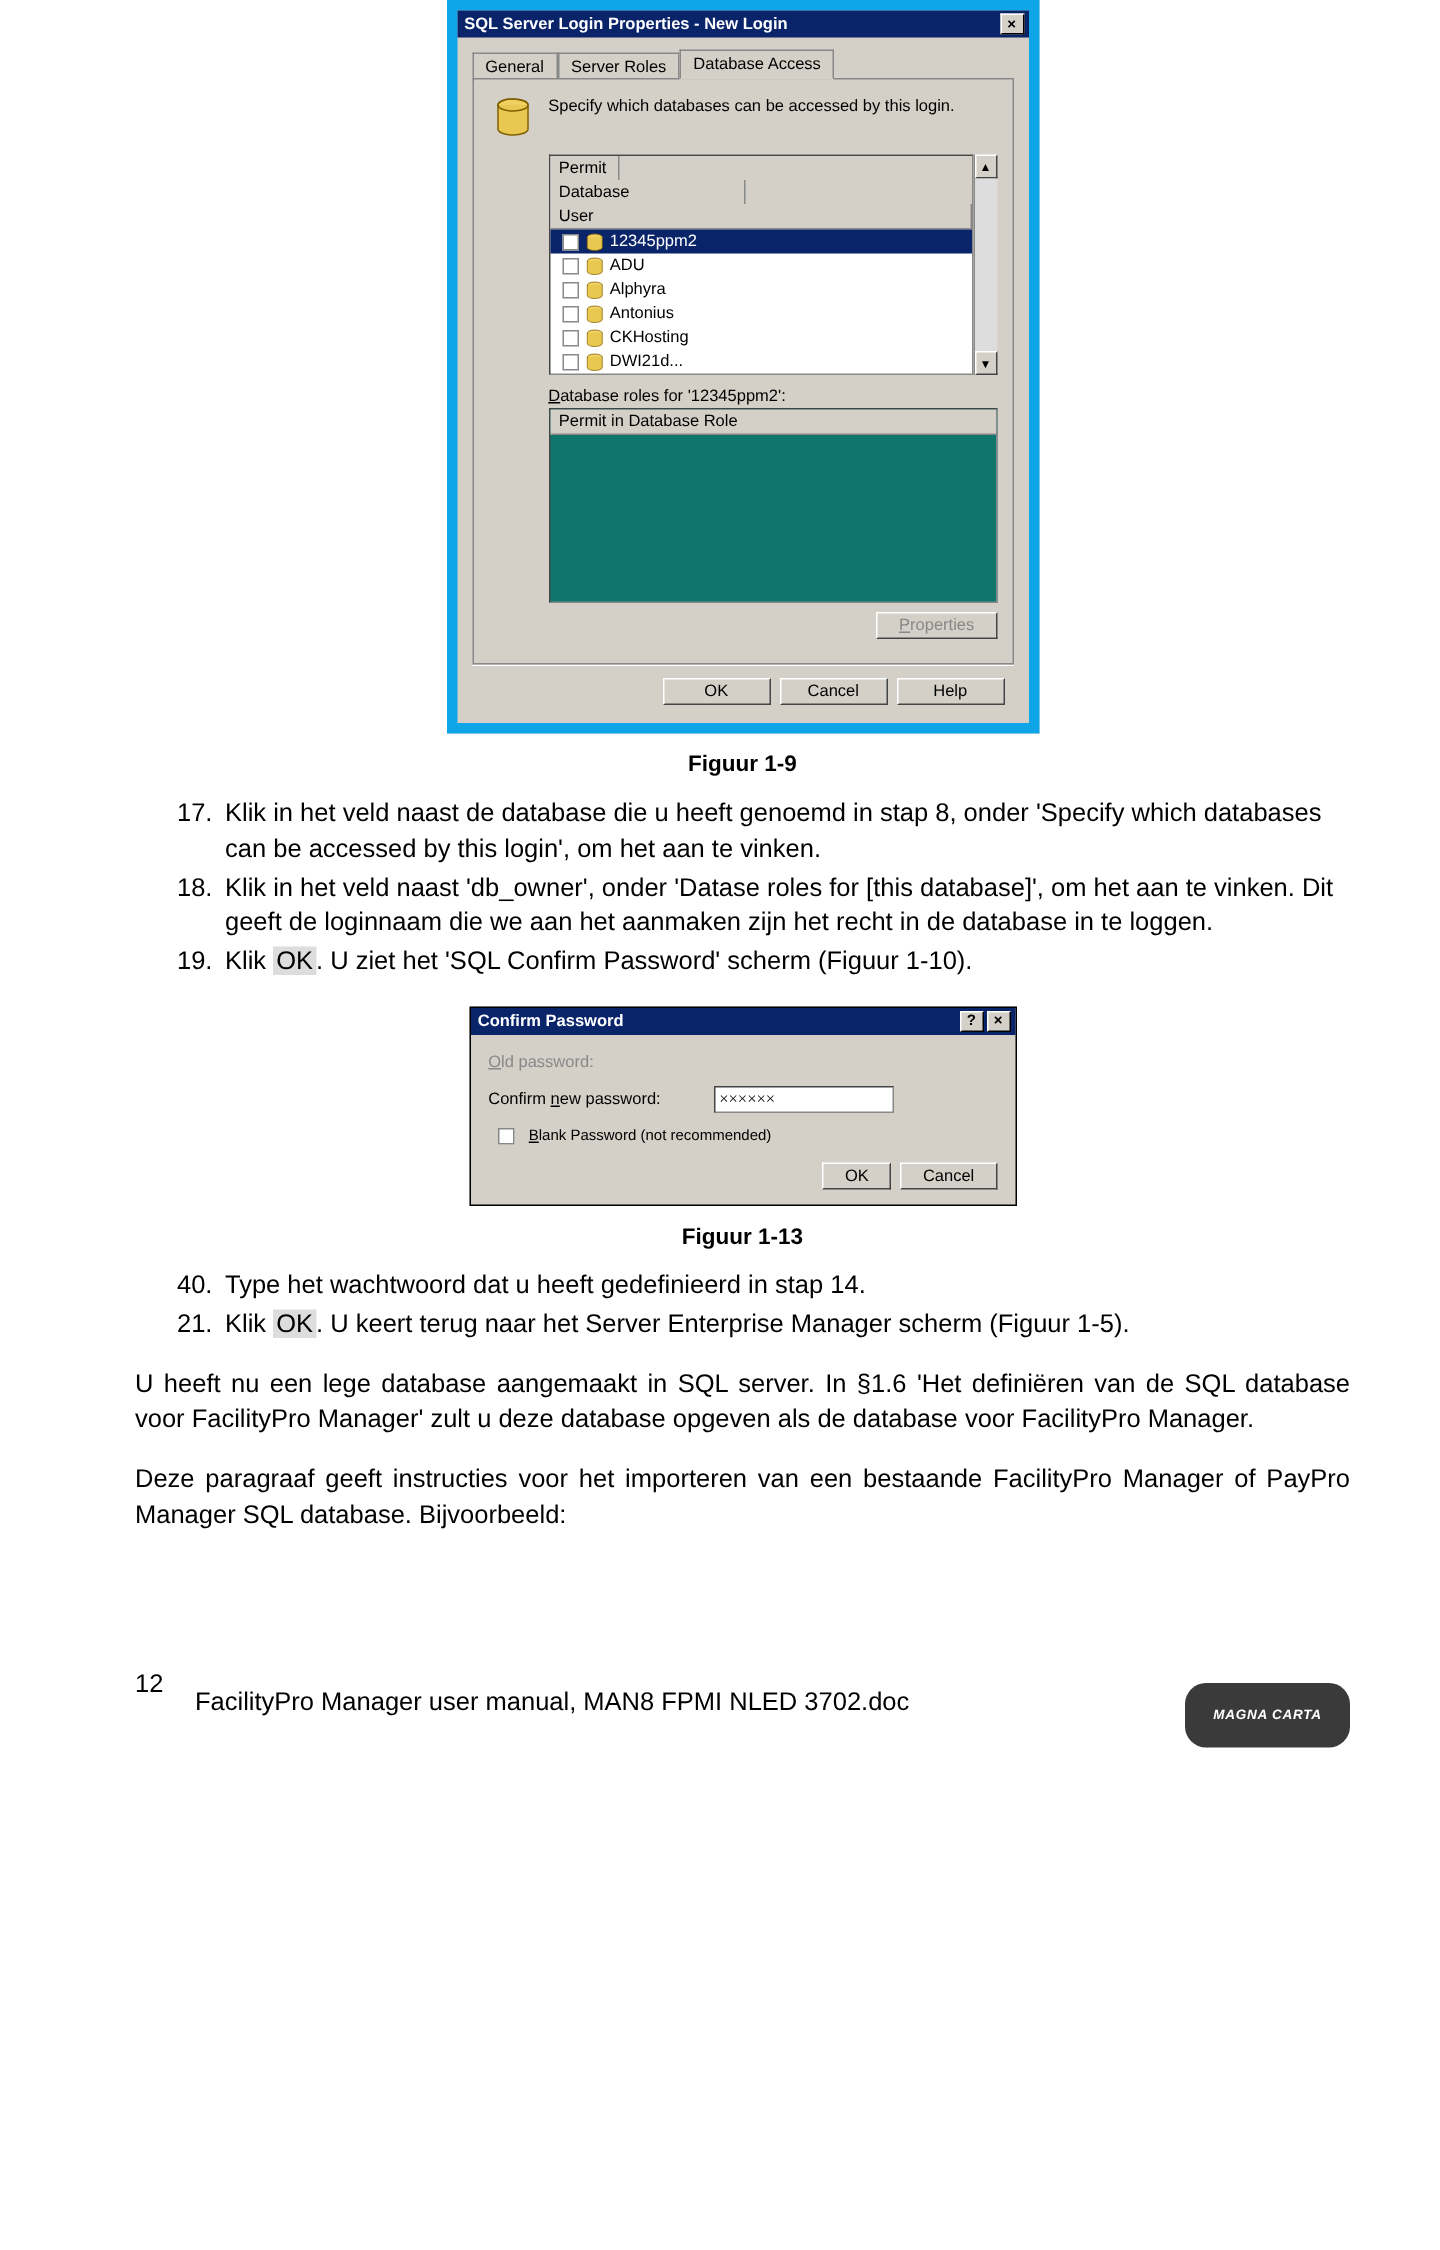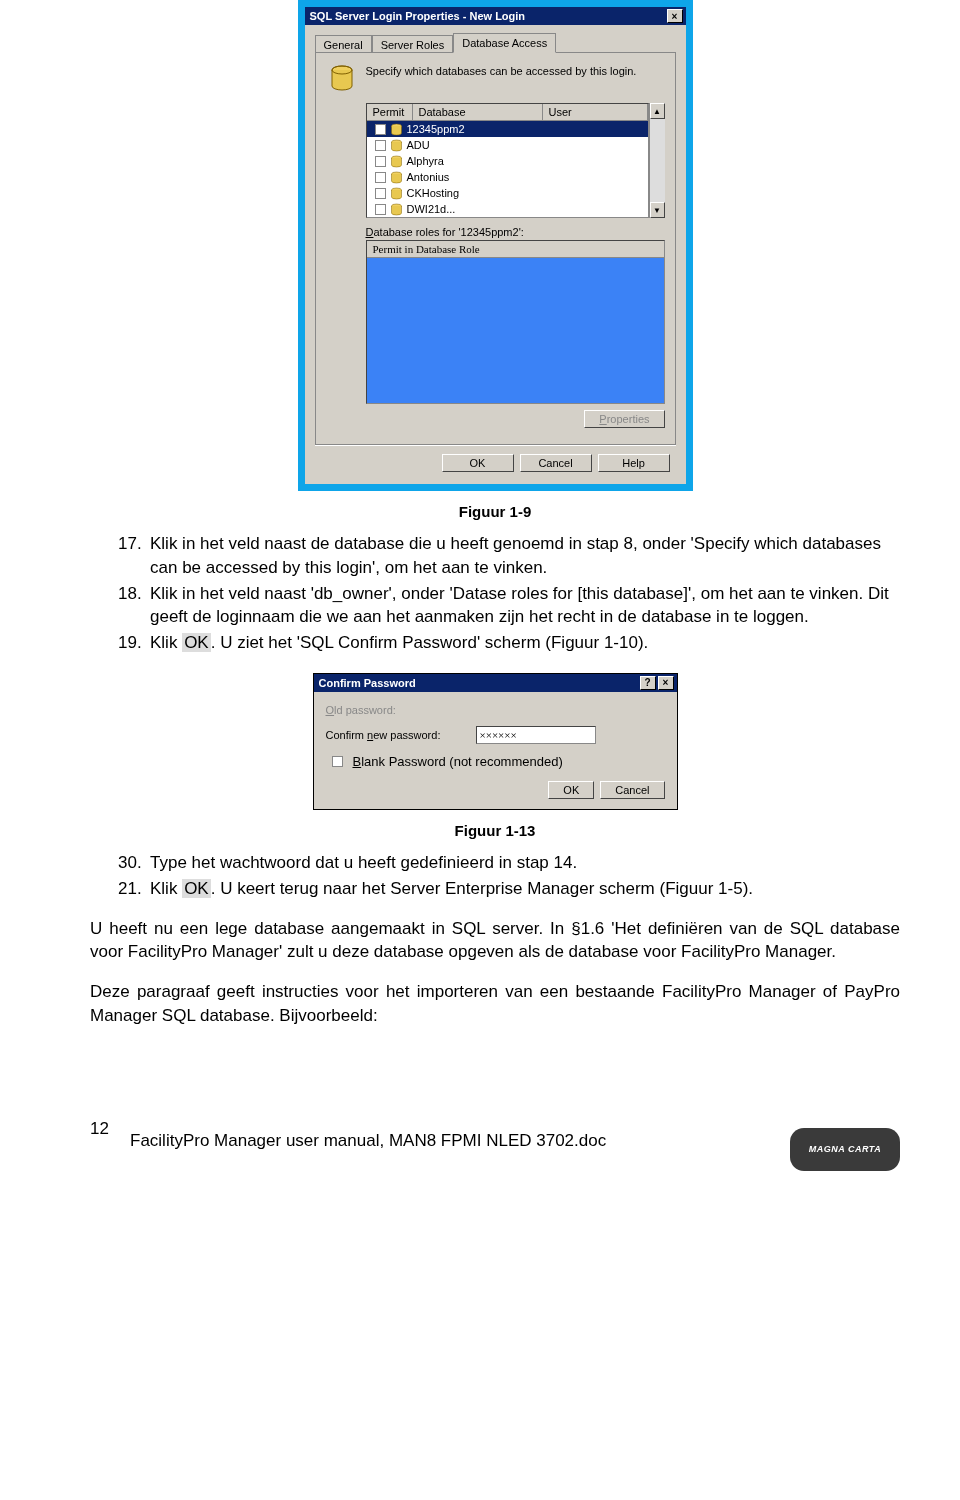--- a/index.html
+++ b/index.html
@@ -78,20 +78,21 @@
     border: 1px solid #888;
     border-top-color: #444;
     border-left-color: #444;
     background: #fff;
     font-size: 11px;
   }
   .list-header {
     display: flex;
     background: #d4d0c8;
     border-bottom: 1px solid #888;
+    flex-direction: column;
   }
   .list-header .col {
     padding: 2px 6px;
     border-right: 1px solid #888;
     font-size: 11px;
   }
   .col-permit { width: 46px; }
   .col-db { width: 130px; }
   .col-user { flex: 1; }
   .list-rows { }
@@ -132,24 +133,23 @@
   }
   .scroll-track { flex: 1; background: #ddd; }
   .db-list-wrap { display: flex; margin-left: 40px; margin-bottom: 8px; }
   .db-list-main { flex: 1; }
   .roles-label { font-size: 11px; margin-left: 40px; margin-bottom: 2px; }
   .roles-box {
     margin-left: 40px;
     border: 1px solid #888;
     border-top-color: #444;
     border-left-color: #444;
-    background: #3b82f6;
-    height: 164px;
+    background: #0f766e;
+    height: 130px;
     position: relative;
-    font-family: Liberation Serif, serif;
   }
   .roles-header {
     padding: 2px 6px;
     background: #d4d0c8;
     border-bottom: 1px solid #888;
     font-size: 11px;
   }
   .props-btn-row { text-align: right; margin: 6px 0 6px 40px; }
   .win-btn {
     padding: 2px 14px;
@@ -207,21 +207,21 @@
     width: 120px;
     border: 1px solid #888;
     border-top-color: #444;
     border-left-color: #444;
     background: #fff;
     padding: 1px 3px;
     font-size: 11px;
     height: 18px;
     font-family: Tahoma;
   }
-  .chk-row { display: flex; align-items: center; gap: 6px; font-size: 13px; margin-bottom: 12px; }
+  .chk-row { display: flex; align-items: flex-start; gap: 6px; font-size: 10px; margin-bottom: 12px; }
   .d2-btn-row { display: flex; justify-content: flex-end; gap: 6px; }
   .lbl.disabled { color: #888; }
   .u { text-decoration: underline; }
 
   .section-heading {
     display: flex;
     gap: 14px;
     color: #003d7a;
     font-weight: bold;
     font-size: 22px;
@@ -408,21 +408,21 @@
         <button class="win-btn">OK</button>
         <button class="win-btn">Cancel</button>
       </div>
     </div>
   </div>
 
   <div class="figure-caption">Figuur 1-13</div>
 
   <div class="step-list">
     <div class="step">
-        <span class="num">30.</span>
+        <span class="num">40.</span>
         <span class="txt">Type het wachtwoord dat u heeft gedefinieerd in stap 14.</span>
       </div>
     <div class="step">
         <span class="num">21.</span>
         <span class="txt"><span>Klik </span><span class="hl">OK</span><span>. U keert terug naar het Server Enterprise Manager scherm (Figuur 1-5).</span></span>
       </div>
   </div>
 
   <p class="body-text justify">U heeft nu een lege database aangemaakt in SQL server. In §1.6 'Het definiëren van de SQL database voor FacilityPro Manager' zult u deze database opgeven als de database voor FacilityPro Manager.</p>
 

